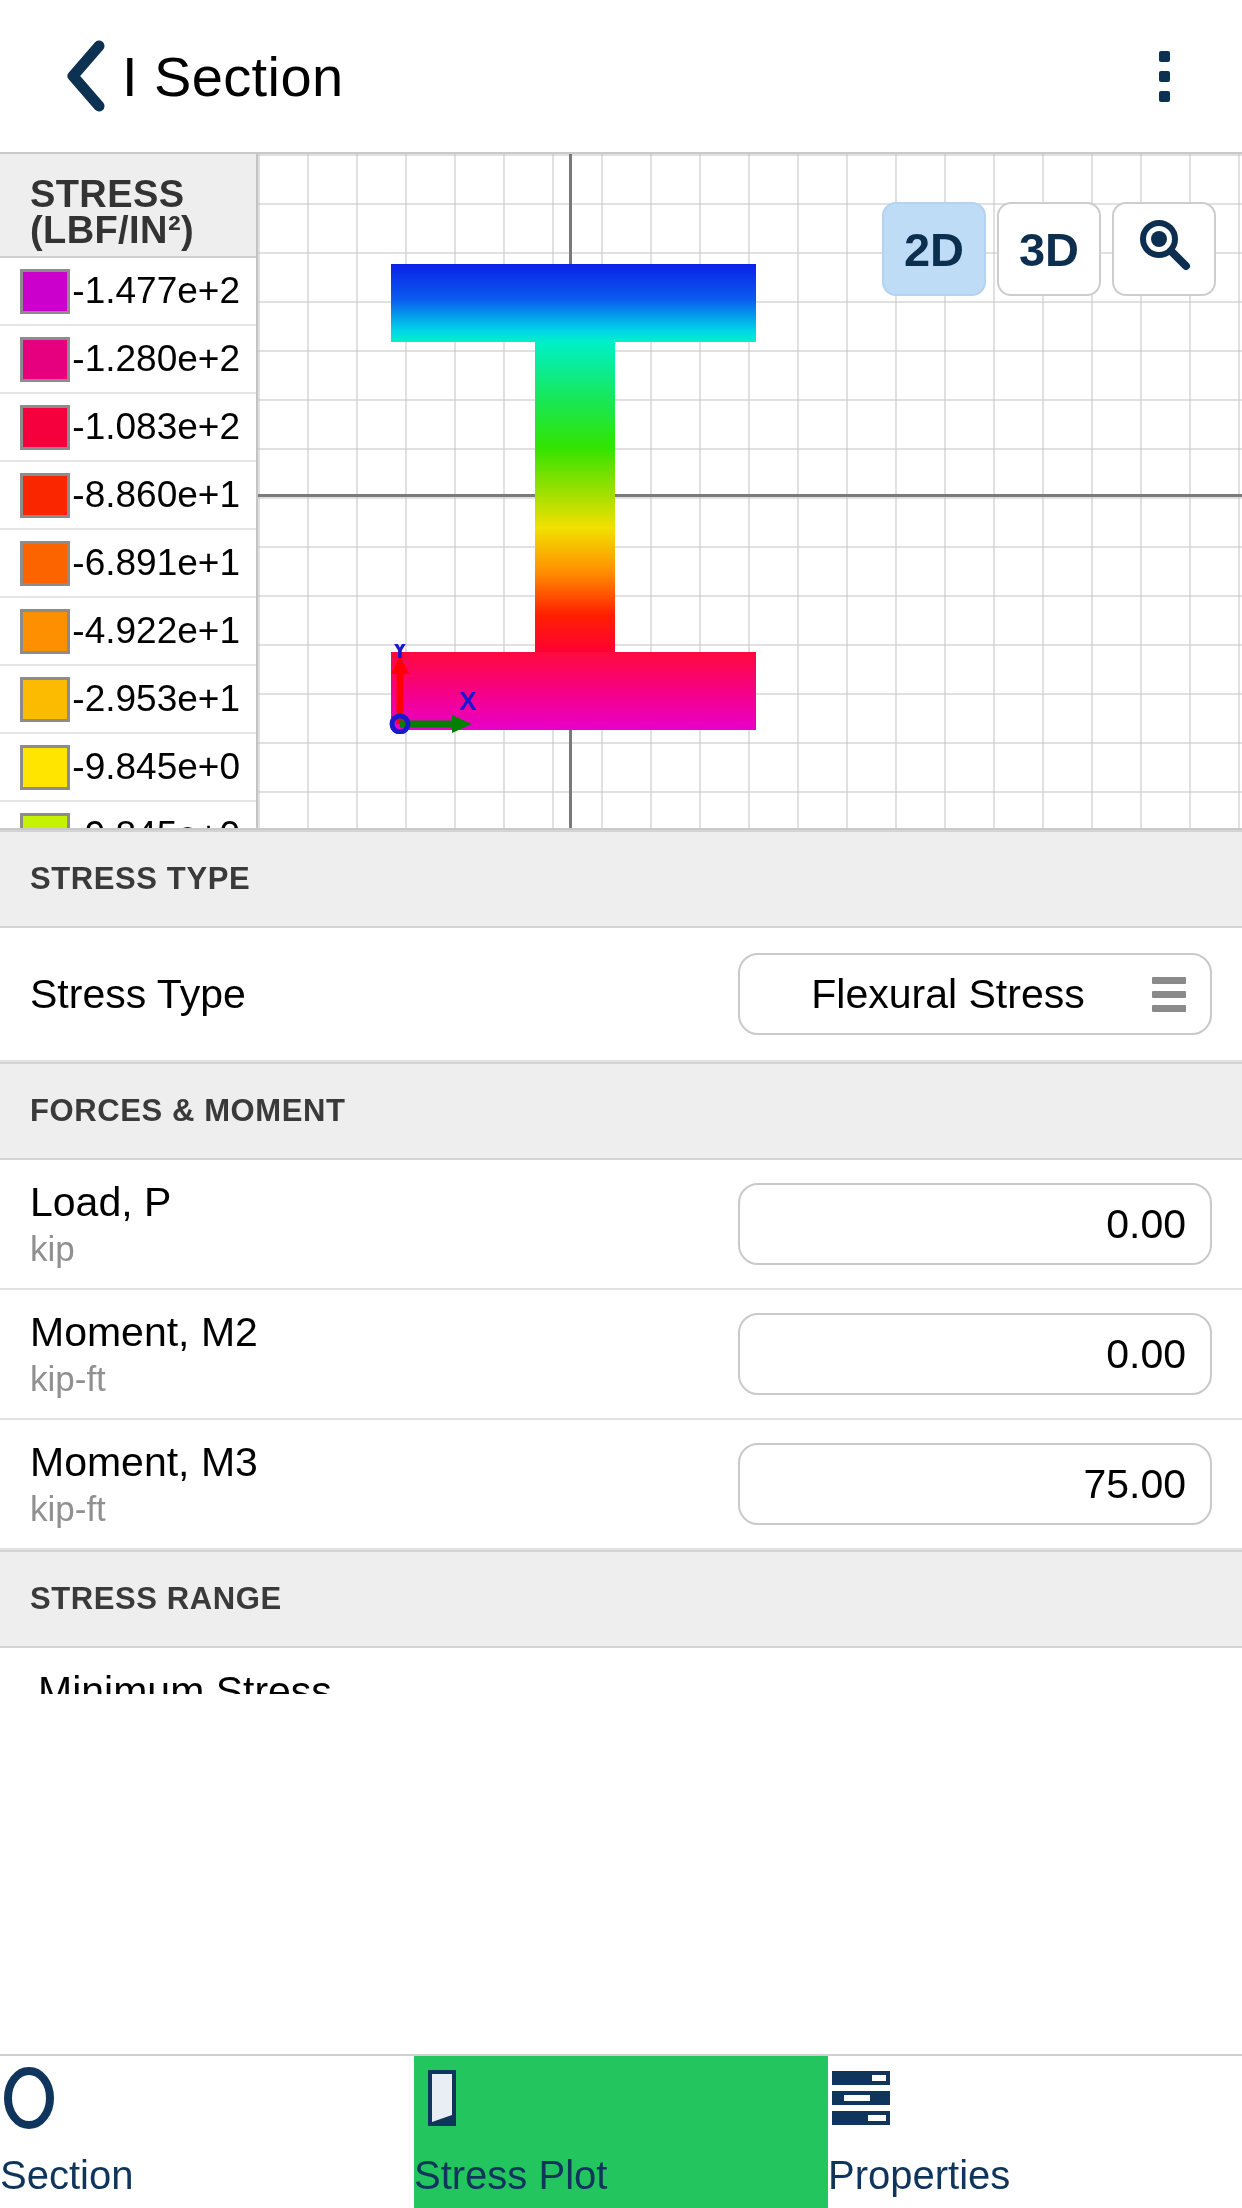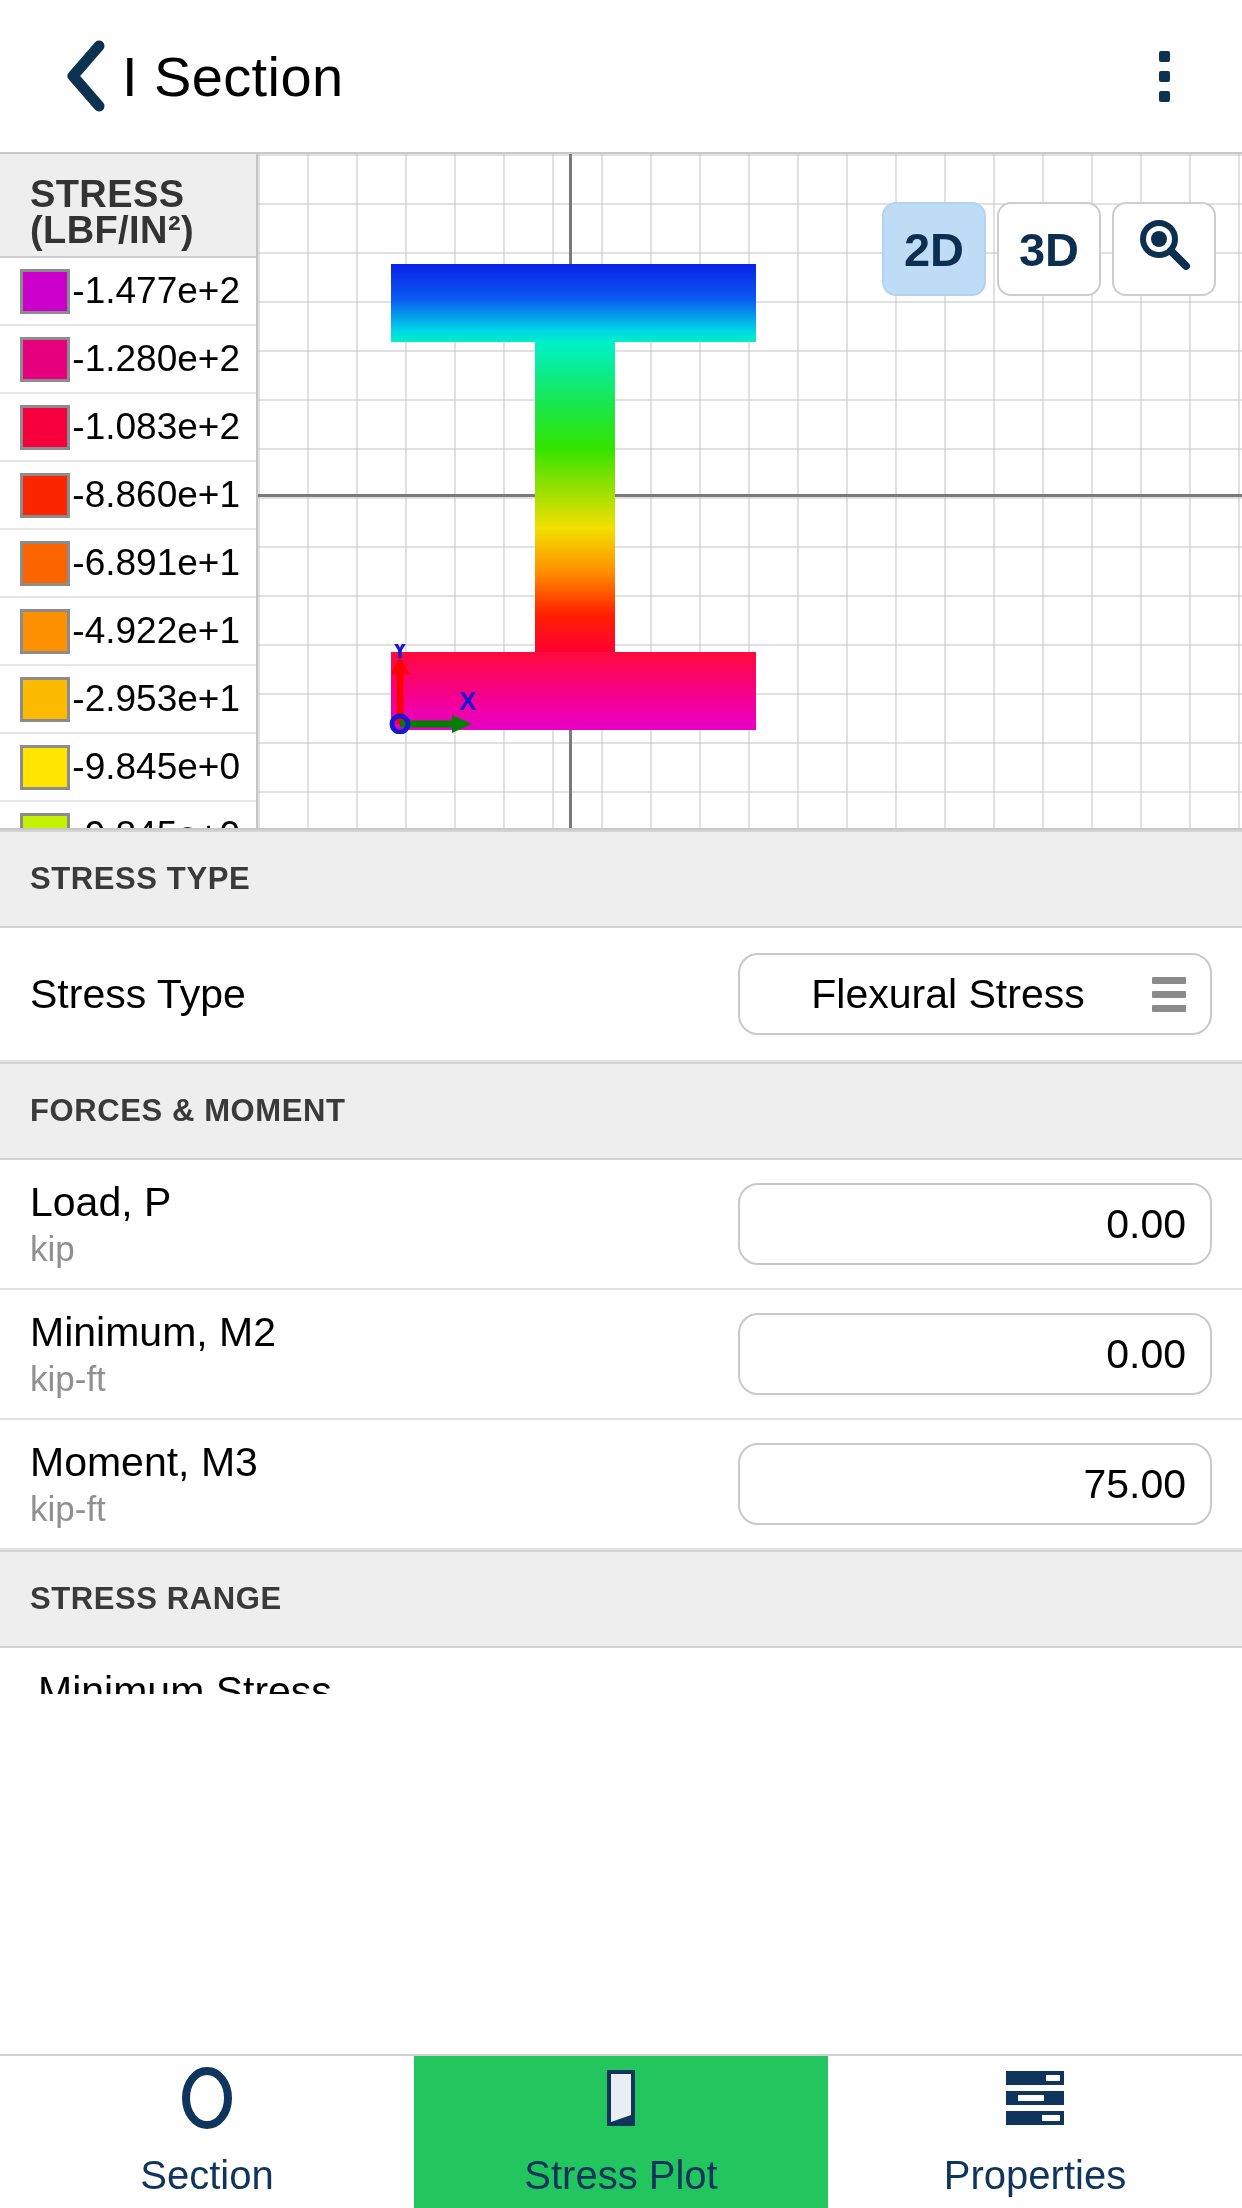--- a/index.html
+++ b/index.html
@@ -287,21 +287,21 @@
     left: 0; right: 0; bottom: 0;
     height: 152px;
     display: flex;
     background: #ffffff;
     border-top: 2px solid #d0d0d0;
   }
   .tab {
     flex: 1;
     display: flex;
     flex-direction: column;
-    align-items: center;
+    align-items: flex-start;
     justify-content: center;
     gap: 24px;
     color: #10355c;
   }
   .tab.active { background: #22c55e; }
   .tab .tab-ico { height: 62px; display: flex; align-items: center; justify-content: center; }
   .tab .tab-label { font-size: 40px; color: #10355c; }
 </style>
 </head>
 <body>
@@ -432,21 +432,21 @@
       <div class="row-label">
         <div class="lab">Load, P</div>
         <div class="unit">kip</div>
       </div>
       <div class="field">
         <div class="val">0.00</div>
       </div>
     </div>
     <div class="row tall">
       <div class="row-label">
-        <div class="lab">Minimum, M2</div>
+        <div class="lab">Moment, M2</div>
         <div class="unit">kip-ft</div>
       </div>
       <div class="field">
         <div class="val">0.00</div>
       </div>
     </div>
     <div class="row tall">
       <div class="row-label">
         <div class="lab">Moment, M3</div>
         <div class="unit">kip-ft</div>

